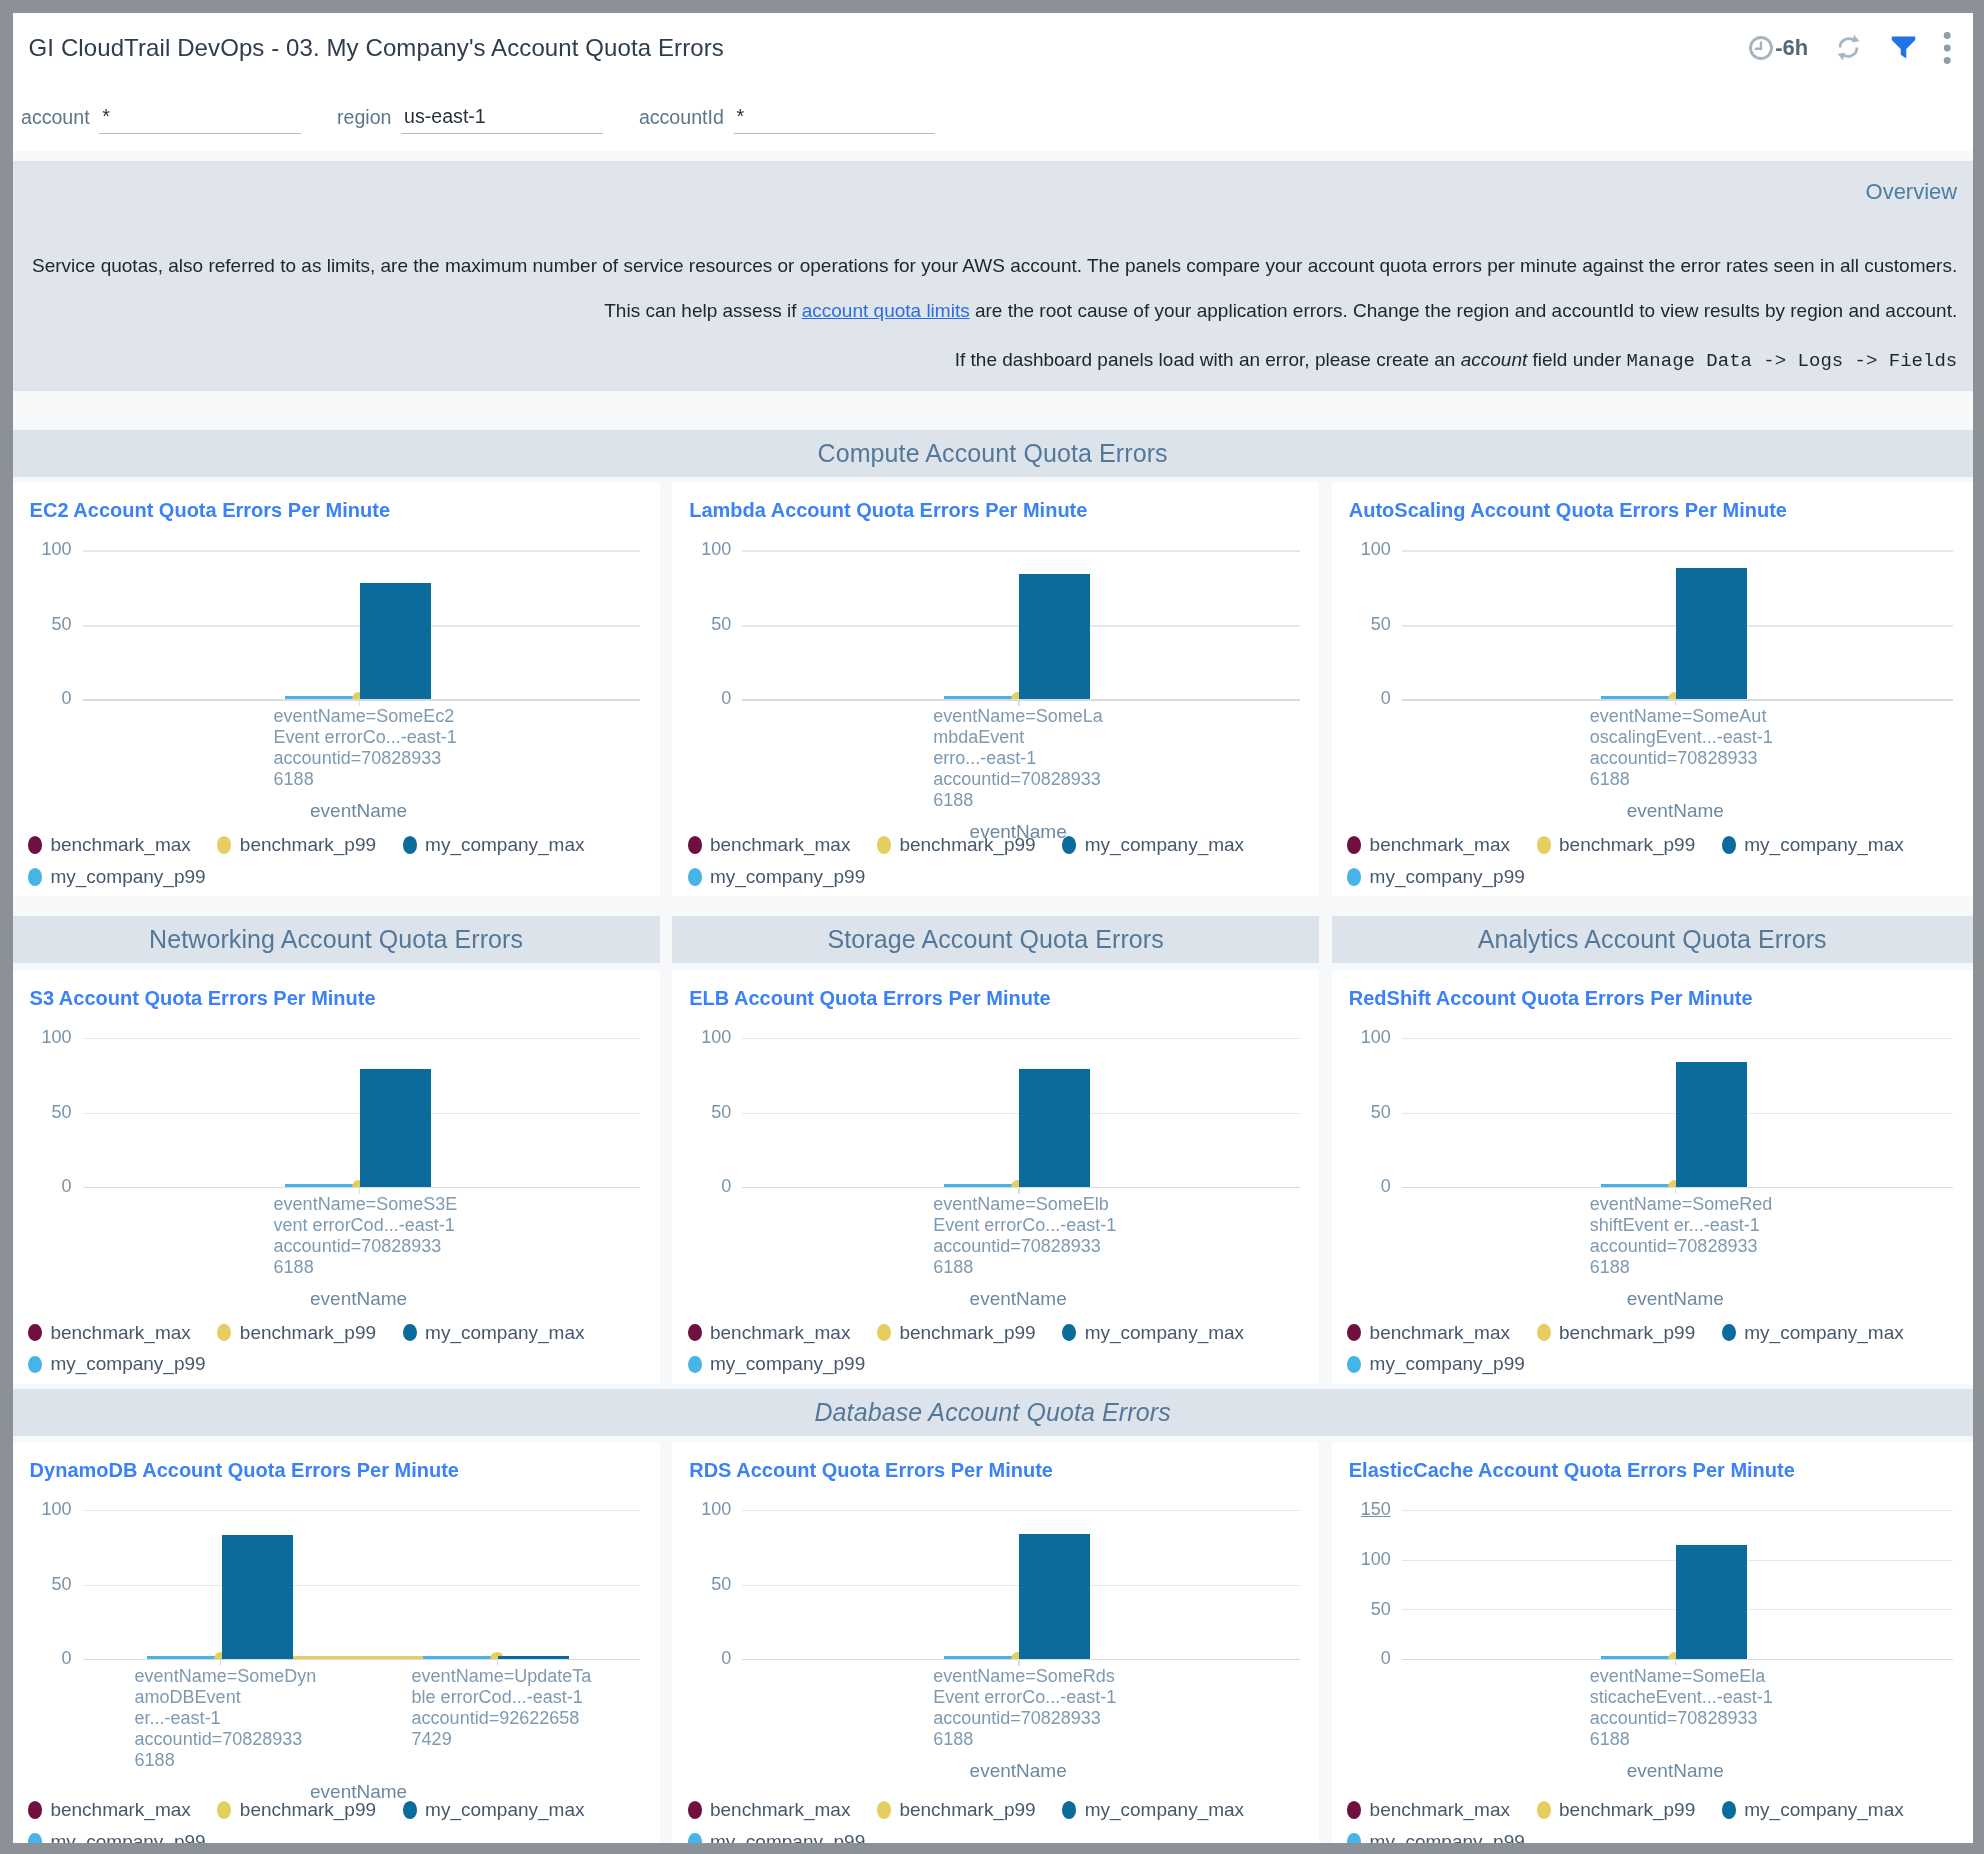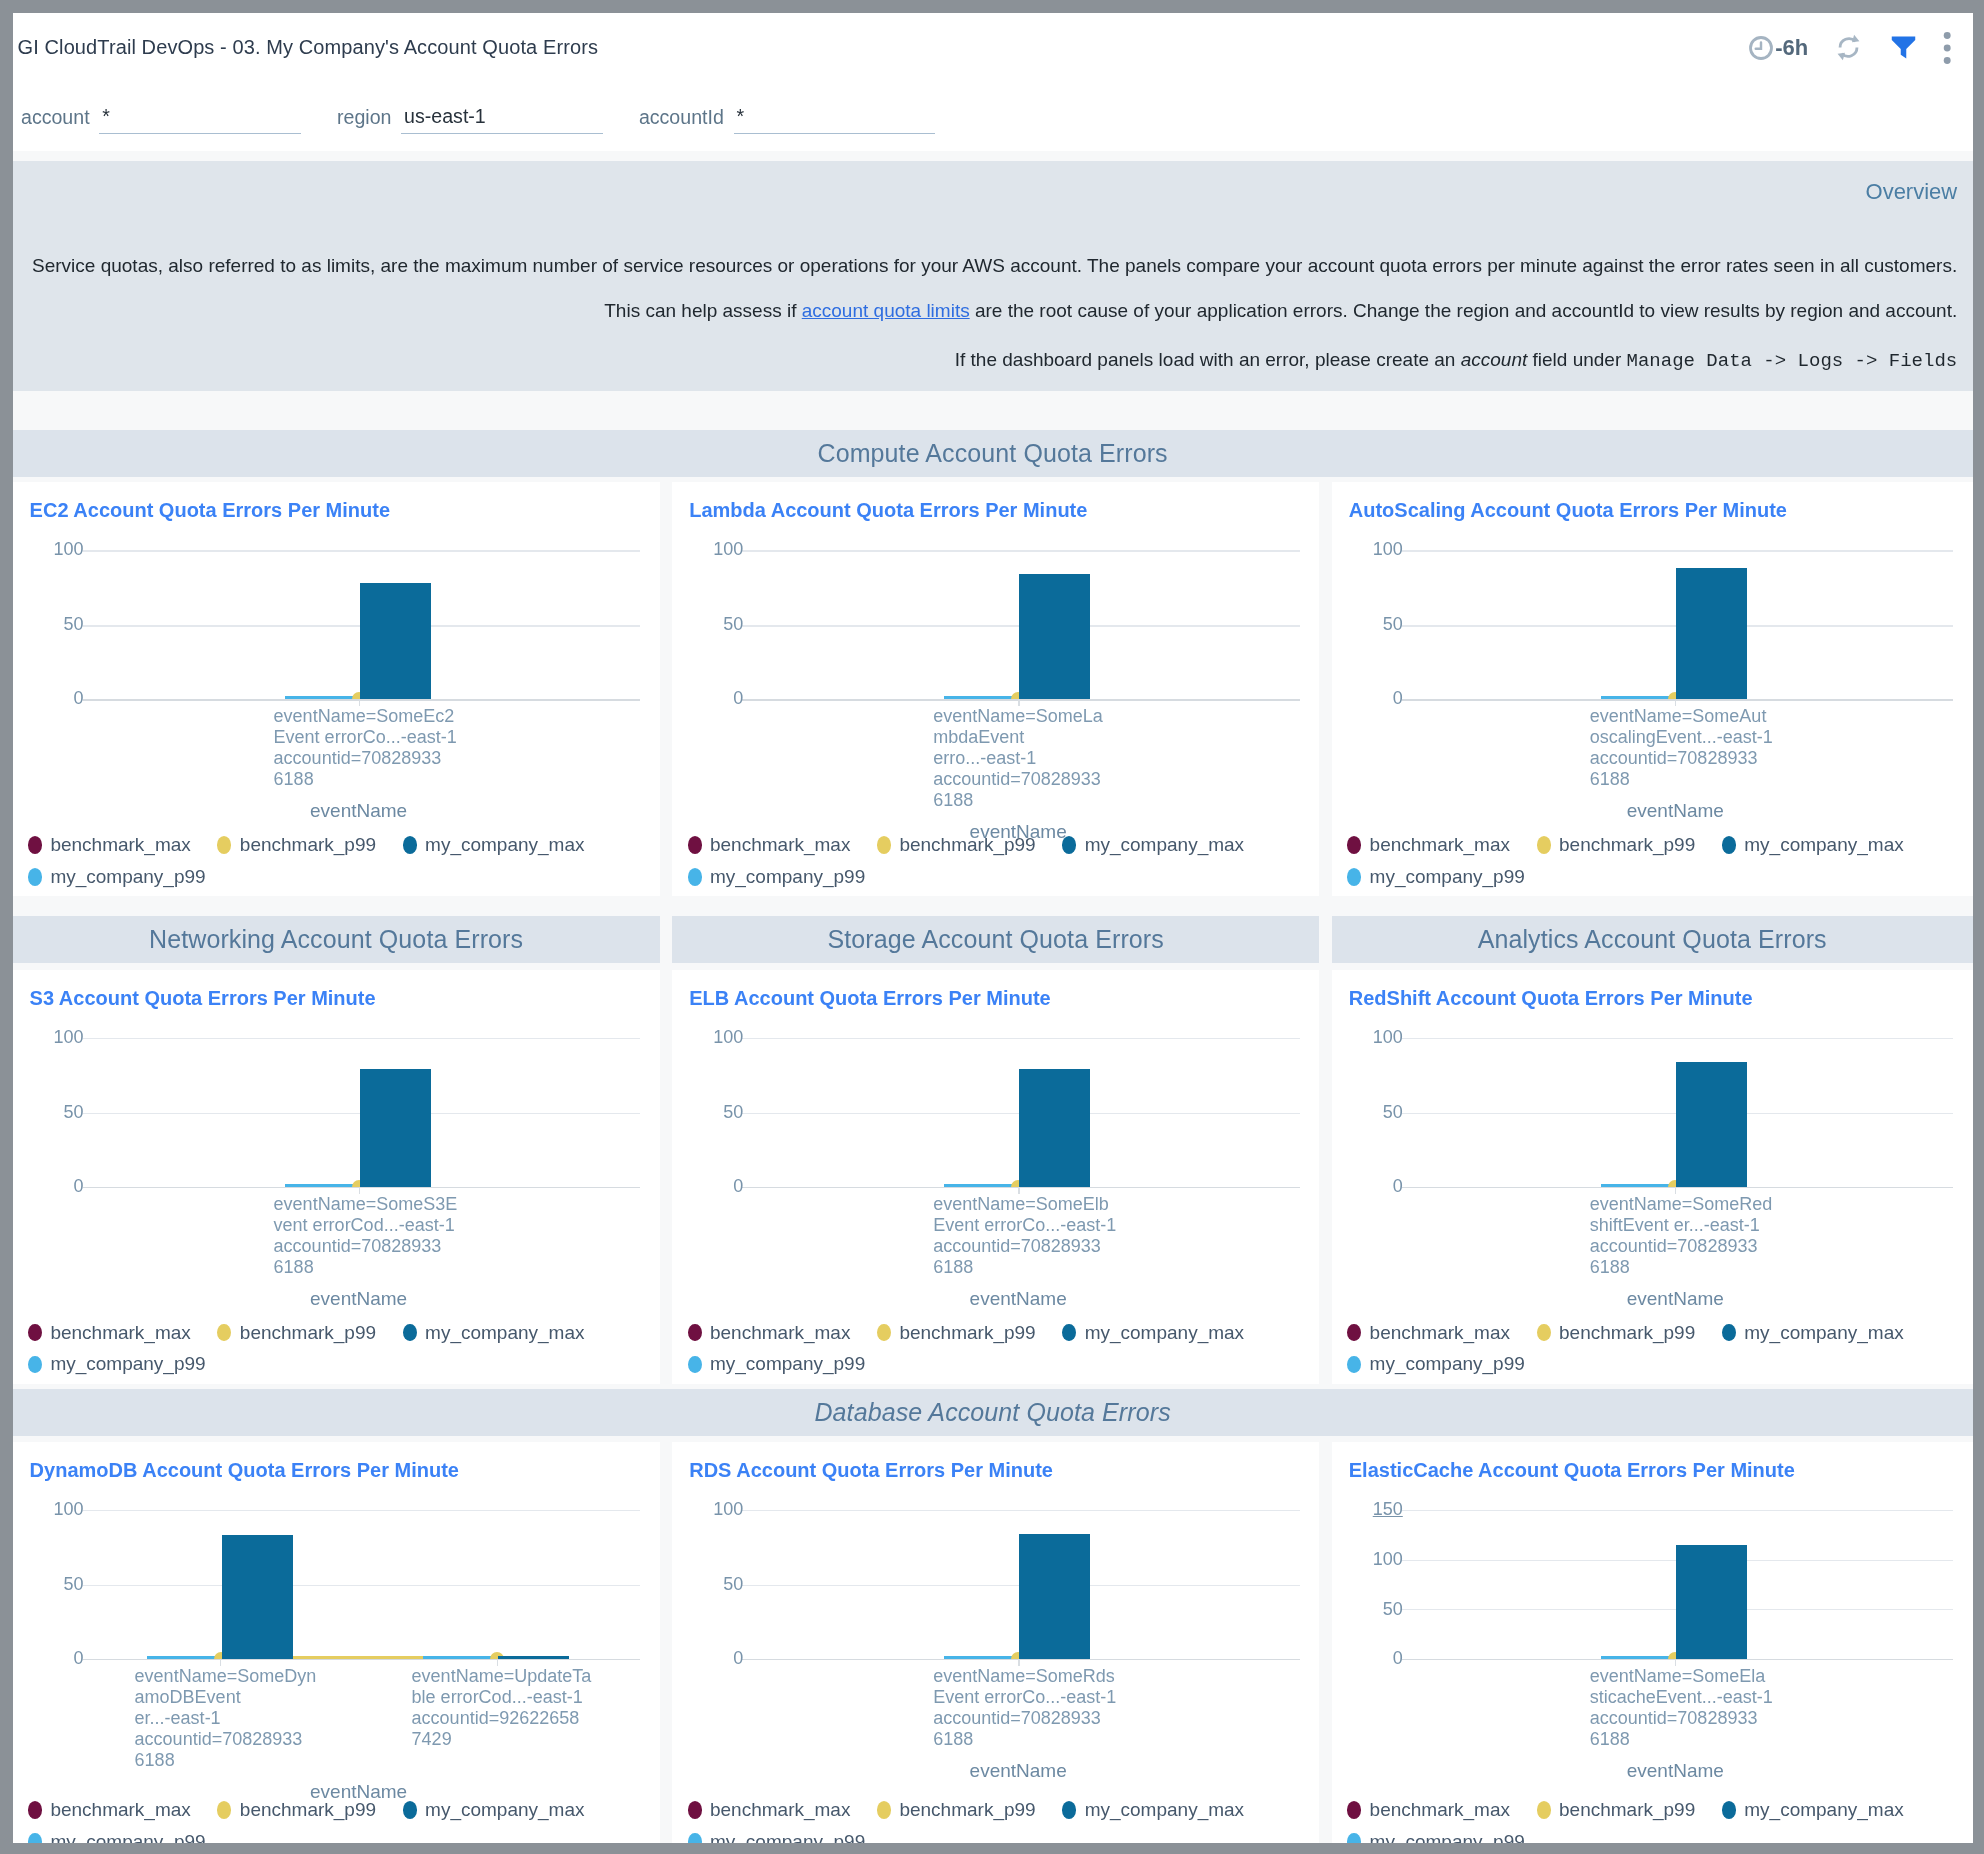--- a/index.html
+++ b/index.html
@@ -1,21 +1,21 @@
 <!DOCTYPE html>
 <html style="font-size:11.2px"><head>
 <meta charset="utf-8">
 <style>
   html,body{margin:0;padding:0;width:1985px;height:1855px;background:#8b9197;
     font-family:"Liberation Sans",sans-serif;-webkit-font-smoothing:antialiased;}
   .frame{position:absolute;left:12.6px;top:12.6px;width:1960px;height:1830px;background:#f7f8f9;overflow:hidden;}
 
   
   .topbar{position:absolute;top:0;left:0;width:100%;height:70px;background:#ffffff;display:flex;align-items:center;}
-  .topbar-title{margin-left:5px;font-size:20px;color:#2e3c4e;letter-spacing:0.1px;}
+  .topbar-title{margin-left:16px;font-size:24px;color:#2e3c4e;letter-spacing:0.1px;}
   .topbar-right{margin-left:auto;margin-right:21px;display:flex;align-items:center;gap:25px;}
   .timerange{display:flex;align-items:center;cursor:pointer;}
   .timerange-label{font-size:22px;font-weight:700;color:#53687b;}
   .iconbtn{display:flex;align-items:center;justify-content:center;cursor:pointer;}
 
   
   .filters{position:absolute;top:70px;left:0;width:100%;height:68px;background:#ffffff;
     display:flex;align-items:flex-end;box-sizing:border-box;padding:0 0 17px 8.4px;gap:36px;}
   .filter{display:flex;align-items:flex-end;gap:9.8px;}
   .filter-label{font-size:19.6px;color:#5d7589;padding-bottom:4.2px;}
@@ -44,21 +44,21 @@
   .chart-row.s1{margin-top:7px;}
   .hdr-row.s2{margin-top:4.9px;font-style:italic;}
   .chart-row.s2{margin-top:6.3px;}
 
   
   .panel{position:relative;background:#ffffff;overflow:hidden;}
   .panel-title{position:absolute;top:17px;left:17px;font-size:20px;color:#3b82f6;font-weight:700;}
   .plot{position:absolute;top:0;left:0;right:0;height:217px;}
   .gridline{position:absolute;height:1.4px;background:#e4e8ed;}
   .gridline.zero{background:#d6dbe0;}
-  .ylab{position:absolute;width:59px;text-align:right;font-size:18px;color:#7893aa;padding-left:12px;}
+  .ylab{position:absolute;width:59px;text-align:right;font-size:18px;color:#7893aa;}
   .bar{position:absolute;bottom:0;}
   .tickmark{position:absolute;top:217px;width:1.4px;height:7px;background:#d9dee3;}
   .cat{position:absolute;font-size:18px;line-height:21px;color:#7e99b0;white-space:pre-line;text-align:left;}
   .xlab{position:absolute;text-align:center;font-size:19px;color:#6c89a2;}
   .legend{position:absolute;left:15.4px;bottom:8.4px;width:574px;display:flex;flex-wrap:wrap;
     row-gap:9.8px;column-gap:26.6px;align-items:center;}
   .legend-item{display:flex;align-items:center;gap:8.4px;cursor:pointer;}
   .legend-dot{width:14px;height:17.5px;border-radius:50%;flex:0 0 auto;}
   .legend-label{font-size:19px;color:#46586c;}
 </style>

